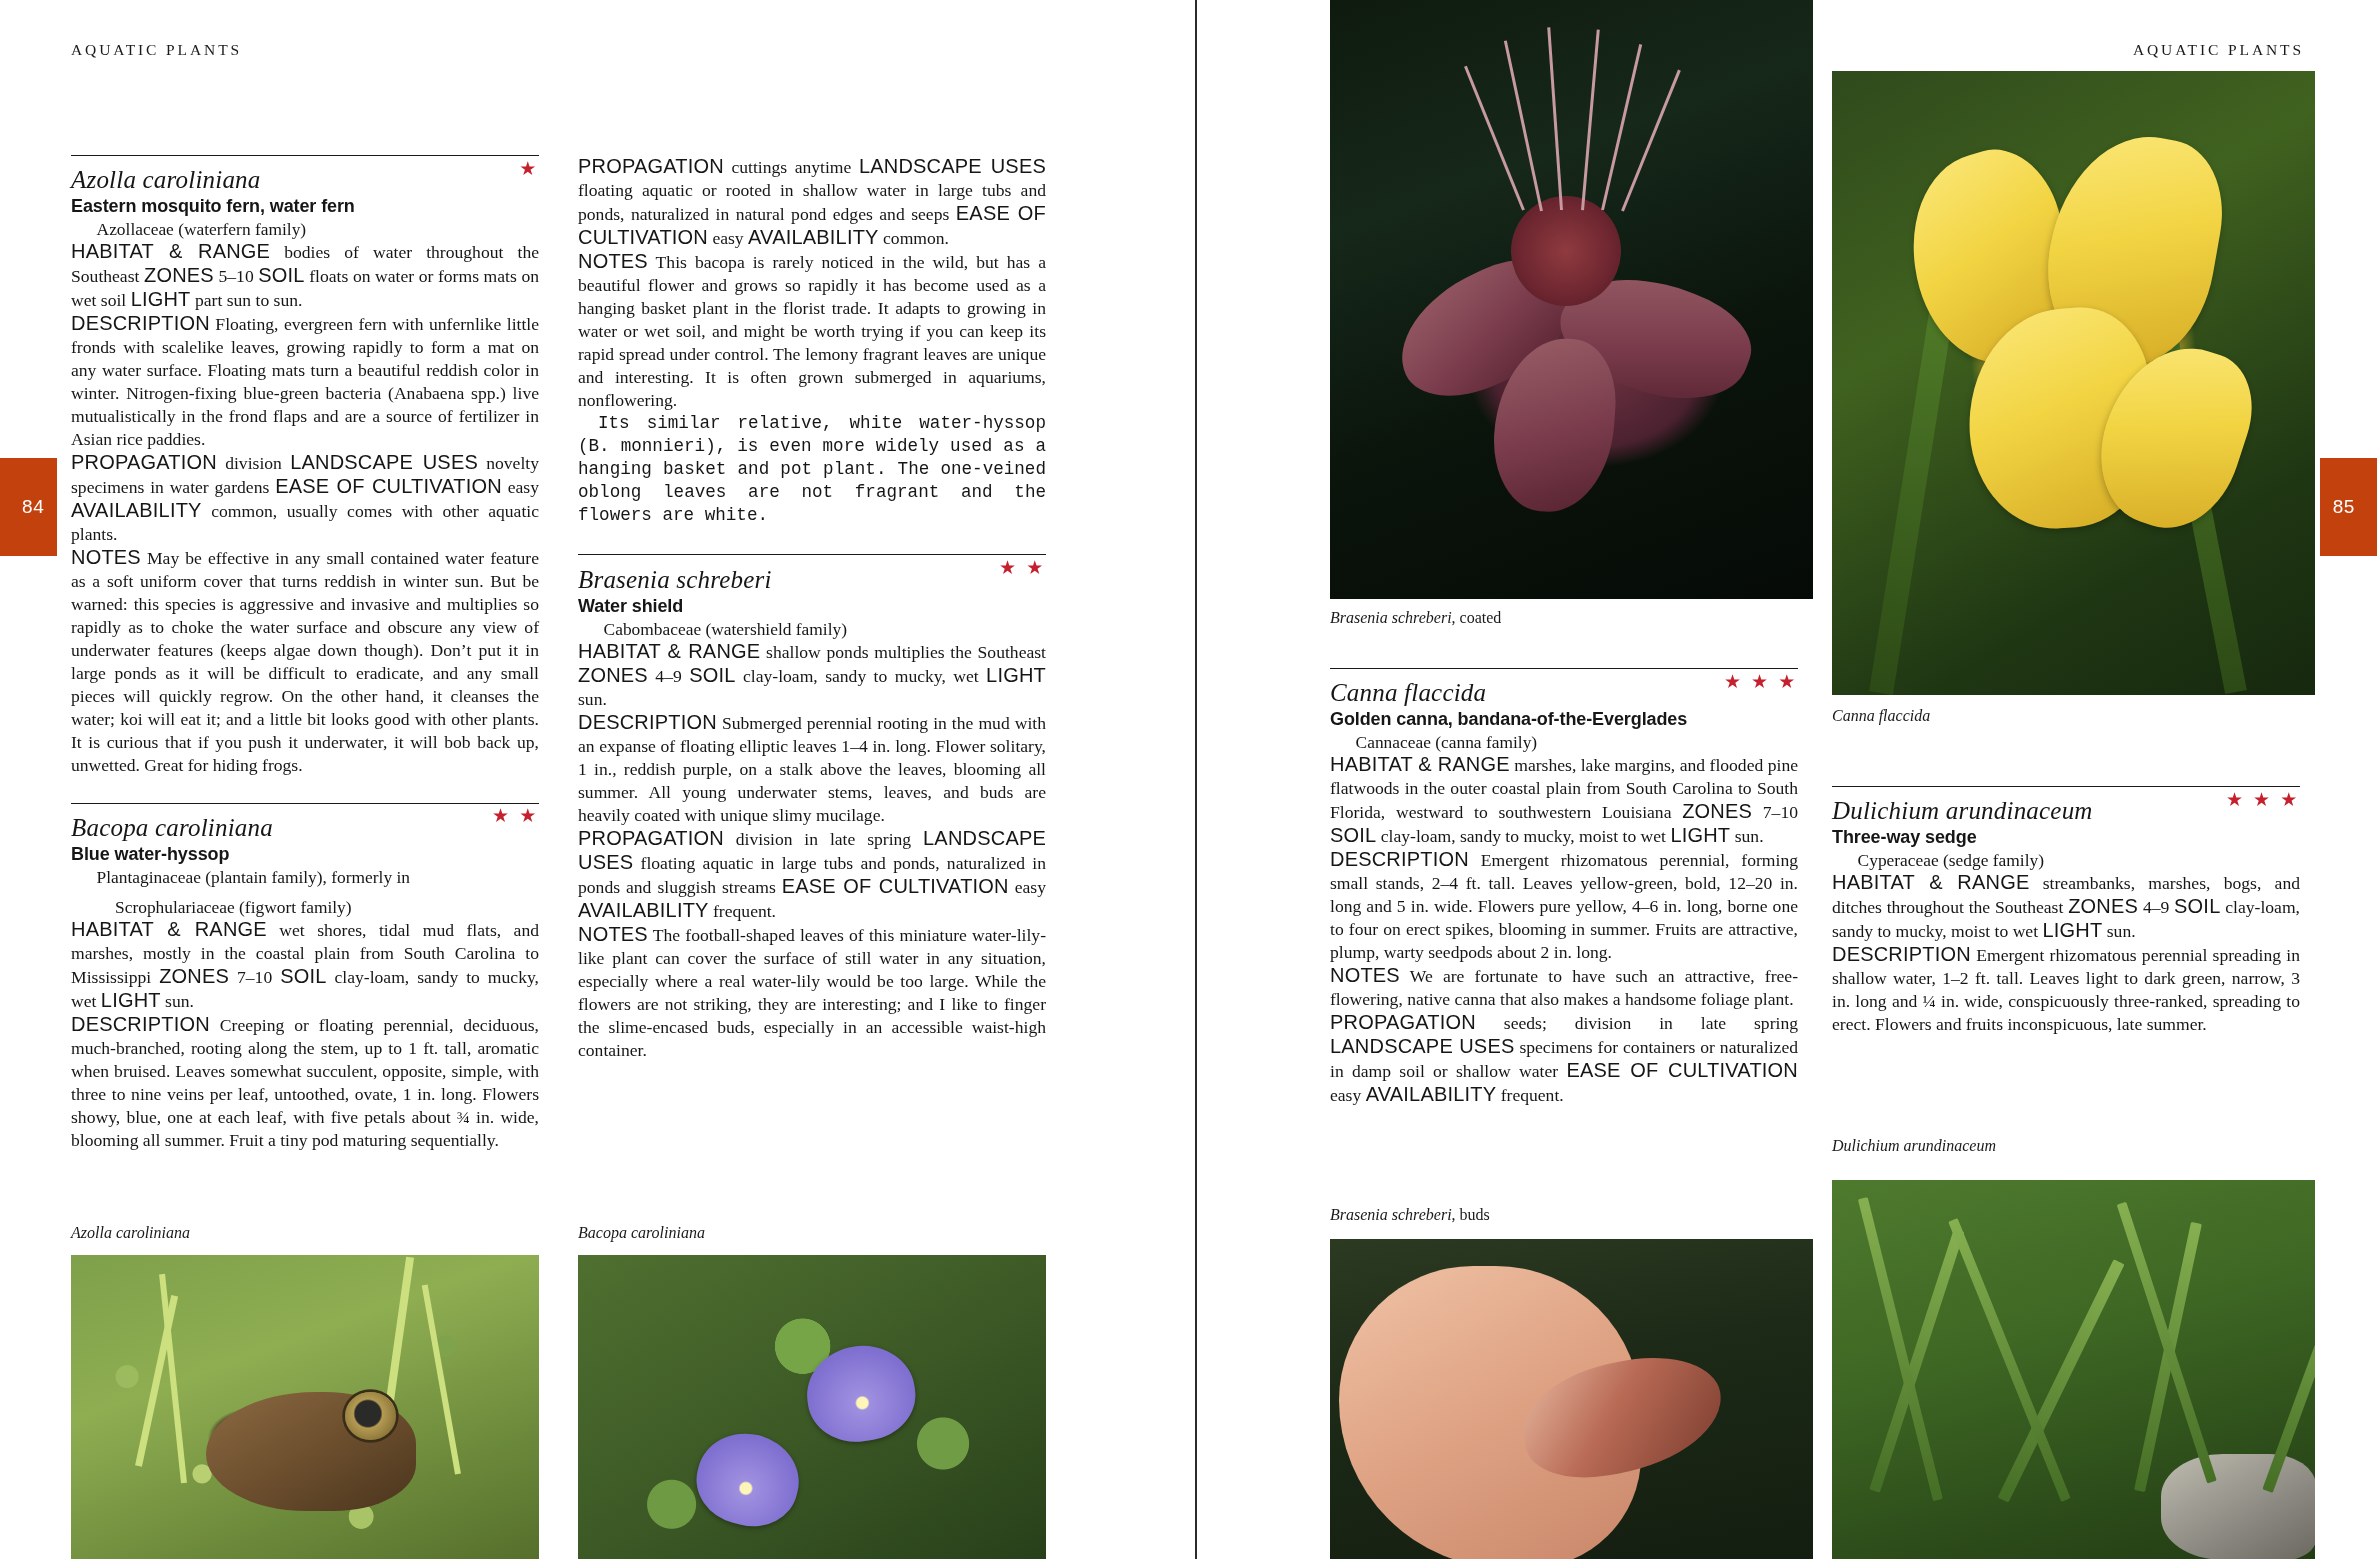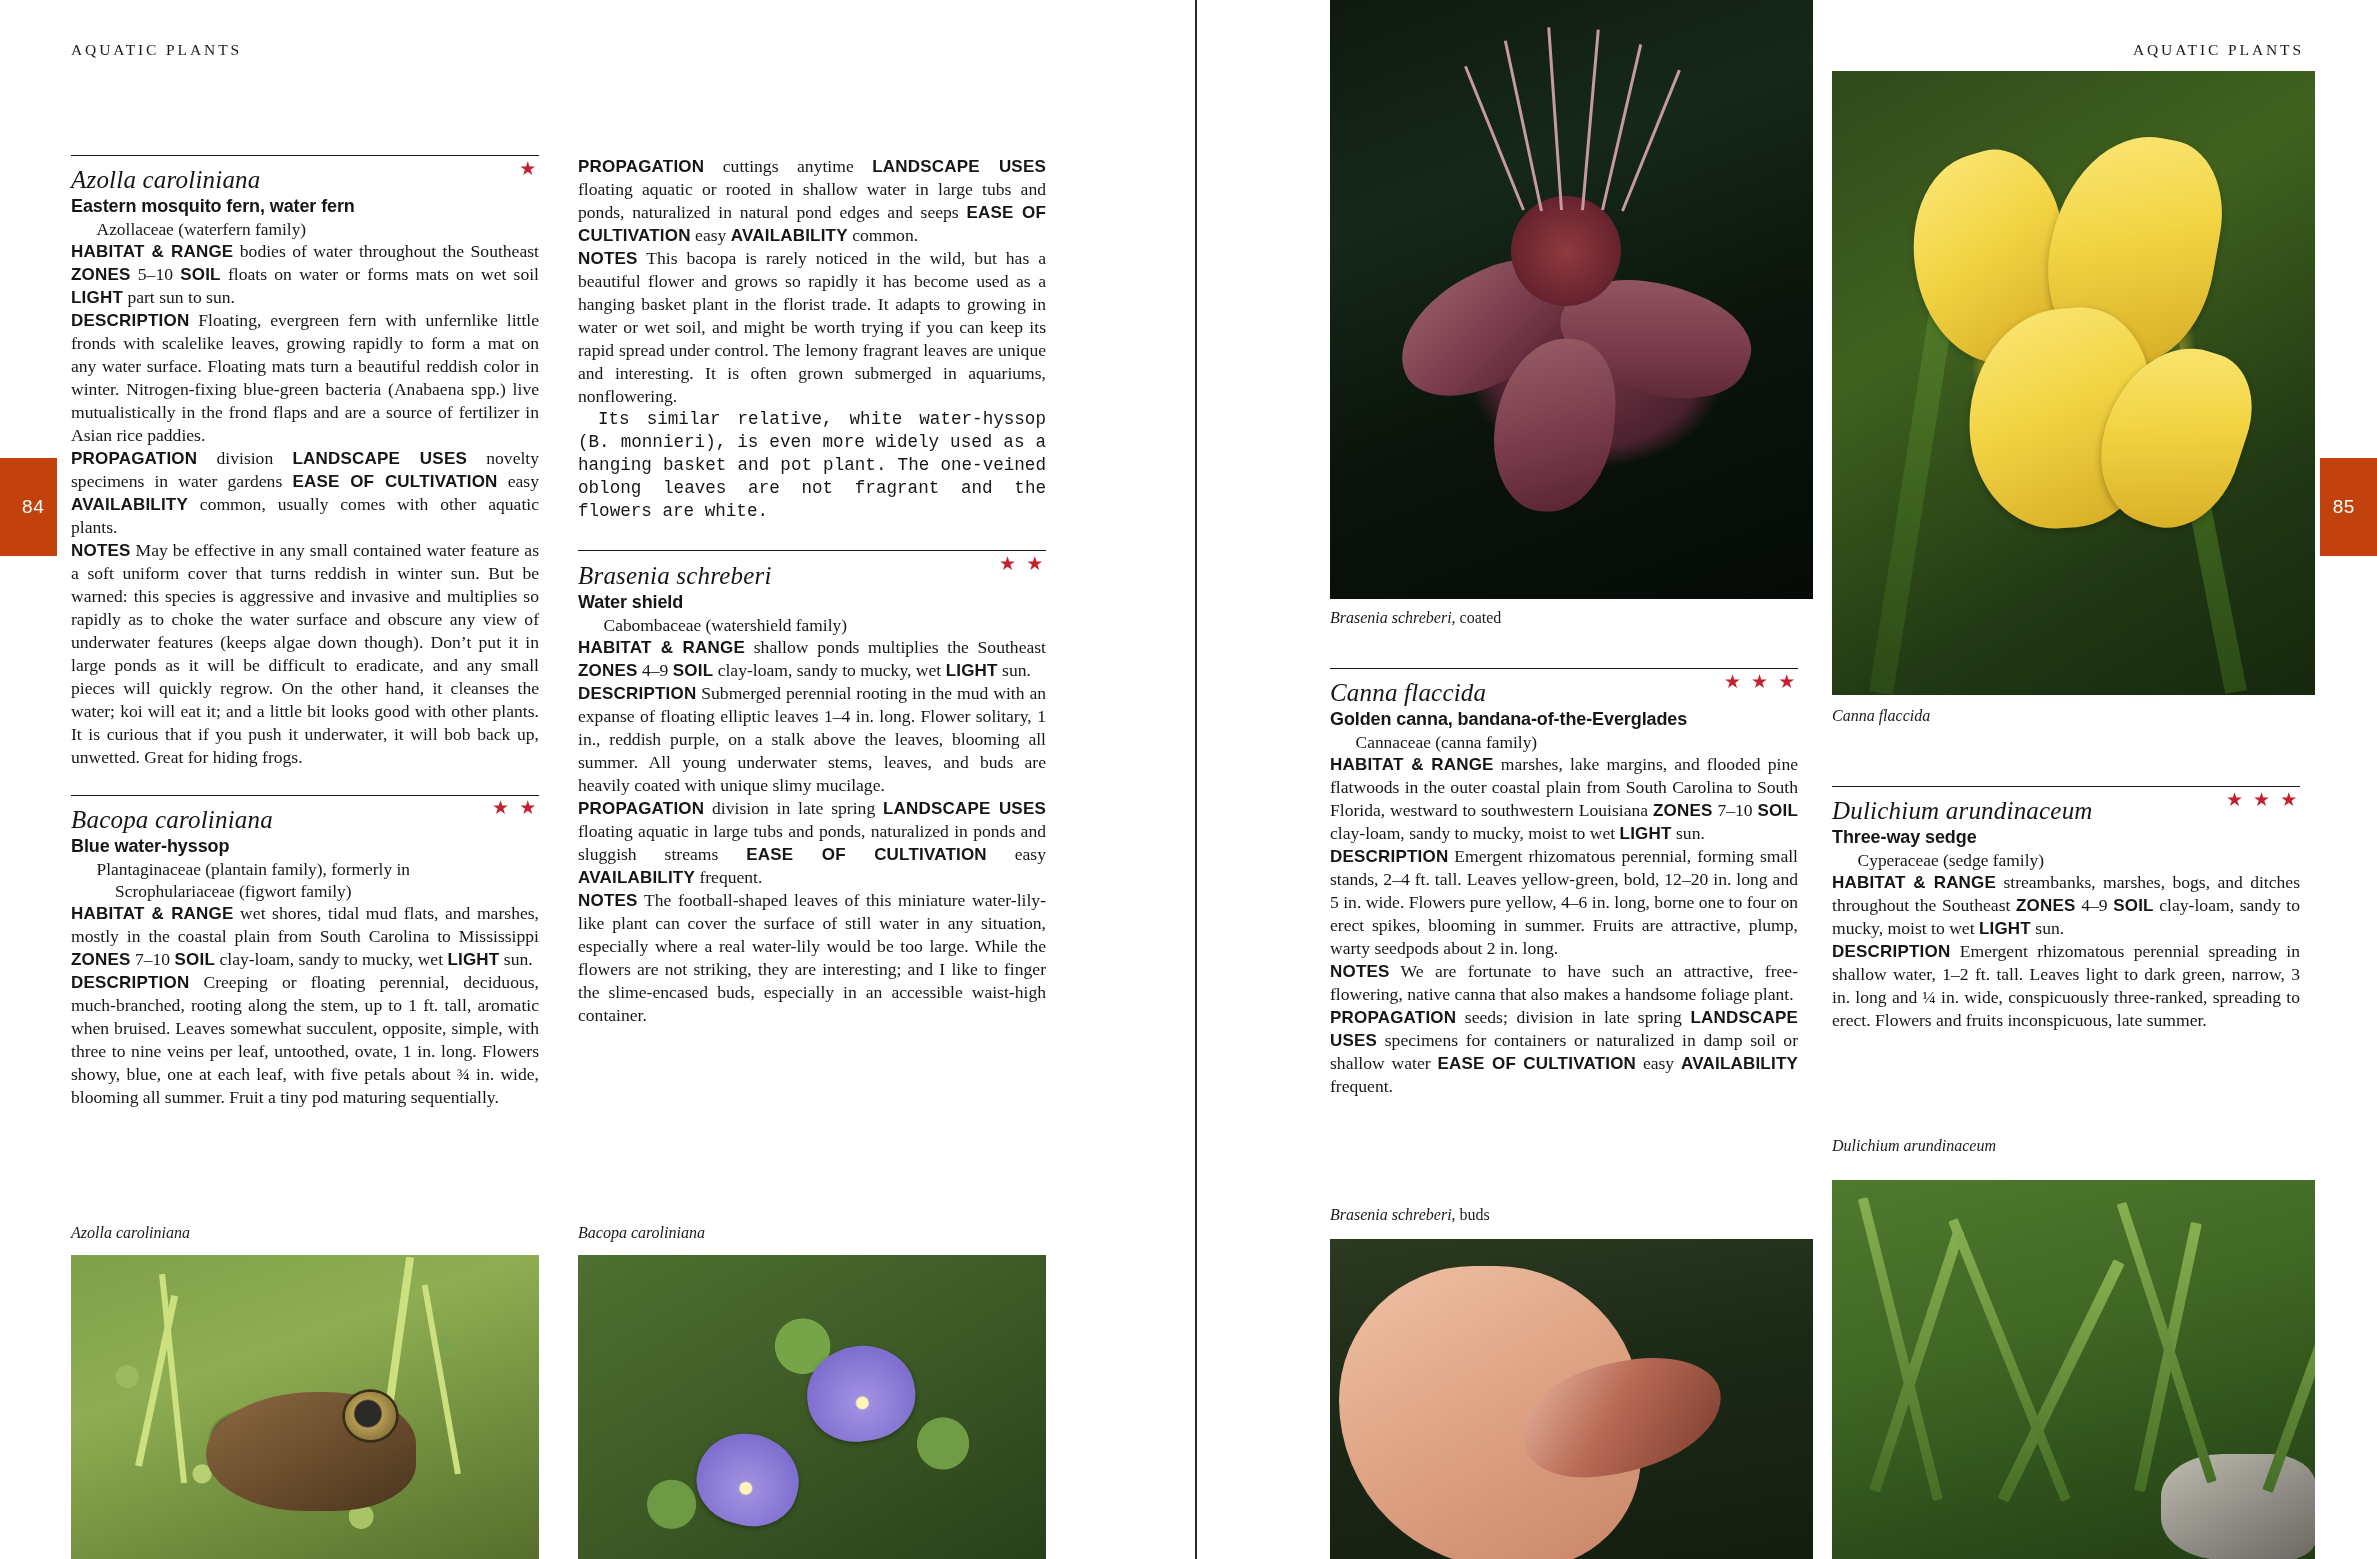--- a/index.html
+++ b/index.html
@@ -114,22 +114,22 @@
     position: absolute;
     right: 0;
     top: 3.7px;
     color: #c5202e;
     font-size: 19px;
     letter-spacing: 2.7px;
     line-height: 1;
   }
   .lbl {
     font-family: "Liberation Sans", sans-serif;
-    font-weight: bold;
-    font-size: 17px;
+    font-weight: normal;
+    font-size: 20px;
     letter-spacing: 0.2px;
     text-transform: uppercase;
   }
   .body-para { margin-bottom: 0; }
   .indent { text-indent: 20px; font-family: Liberation Mono, monospace; }
 
   
   .caption {
     position: absolute;
     font-size: 16px;
@@ -288,21 +288,21 @@
       <p class="body-para"><span class="lbl">PROPAGATION</span><span> division </span><span class="lbl">LANDSCAPE USES</span><span> novelty specimens in water gardens </span><span class="lbl">EASE OF CULTIVATION</span><span> easy </span><span class="lbl">AVAILABILITY</span><span> common, usually comes with other aquatic plants.</span></p>
 
       <p class="body-para"><span class="lbl">NOTES</span><span> May be effective in any small contained water feature as a soft uniform cover that turns reddish in winter sun. But be warned: this species is aggressive and invasive and multiplies so rapidly as to choke the water surface and obscure any view of underwater features (keeps algae down though). Don’t put it in large ponds as it will be difficult to eradicate, and any small pieces will quickly regrow. On the other hand, it cleanses the water; koi will eat it; and a little bit looks good with other plants. It is curious that if you push it underwater, it will bob back up, unwetted. Great for hiding frogs.</span></p>
     </div>
 
     <div class="entry" style="margin-top:25.6px">
       <div class="rule"></div>
       <div class="stars">★ ★</div>
       <p class="sci-name">Bacopa caroliniana</p>
       <p class="common-name">Blue water-hyssop</p>
-      <p class="family" style="margin-bottom:0">Plantaginaceae (plantain family), formerly in</p>
+      <p class="family" style="margin-bottom:8px">Plantaginaceae (plantain family), formerly in</p>
       <p class="family" style="padding-left:44px">Scrophulariaceae (figwort family)</p>
 
       <p class="body-para"><span class="lbl">HABITAT &amp; RANGE</span><span> wet shores, tidal mud flats, and marshes, mostly in the coastal plain from South Carolina to Mississippi </span><span class="lbl">ZONES</span><span> 7–10 </span><span class="lbl">SOIL</span><span> clay-loam, sandy to mucky, wet </span><span class="lbl">LIGHT</span><span> sun.</span></p>
 
       <p class="body-para"><span class="lbl">DESCRIPTION</span><span> Creeping or floating perennial, deciduous, much-branched, rooting along the stem, up to 1 ft. tall, aromatic when bruised. Leaves somewhat succulent, opposite, simple, with three to nine veins per leaf, untoothed, ovate, 1 in. long. Flowers showy, blue, one at each leaf, with five petals about ¾ in. wide, blooming all summer. Fruit a tiny pod maturing sequentially.</span></p>
     </div>
   </div>
 
   <div class="col c2">
 

